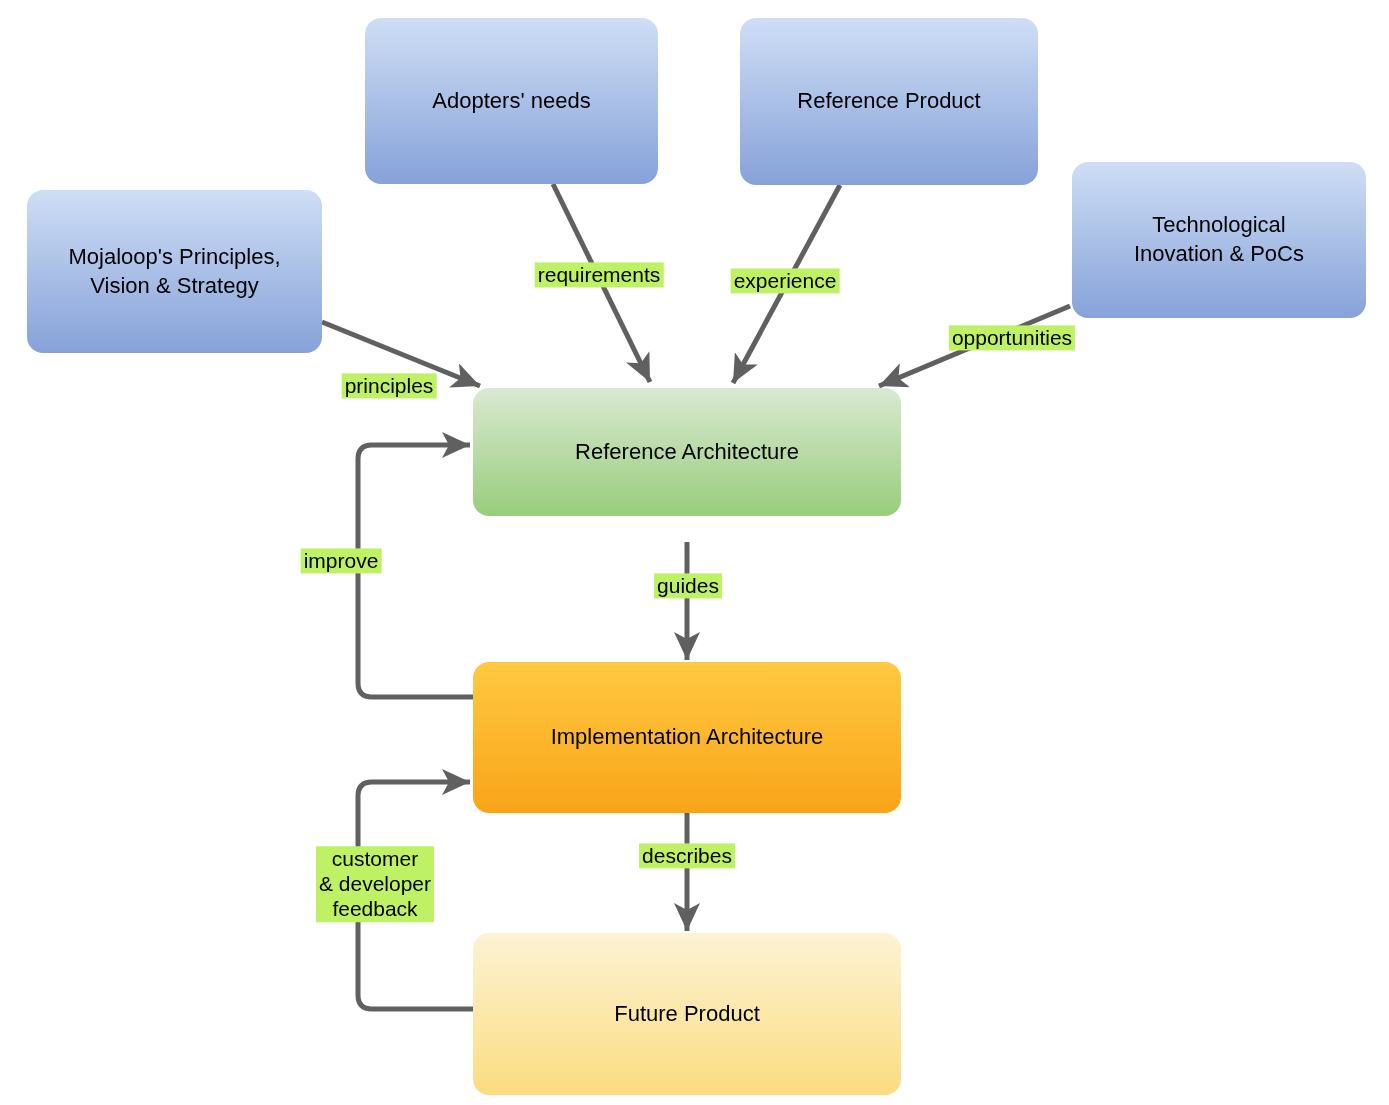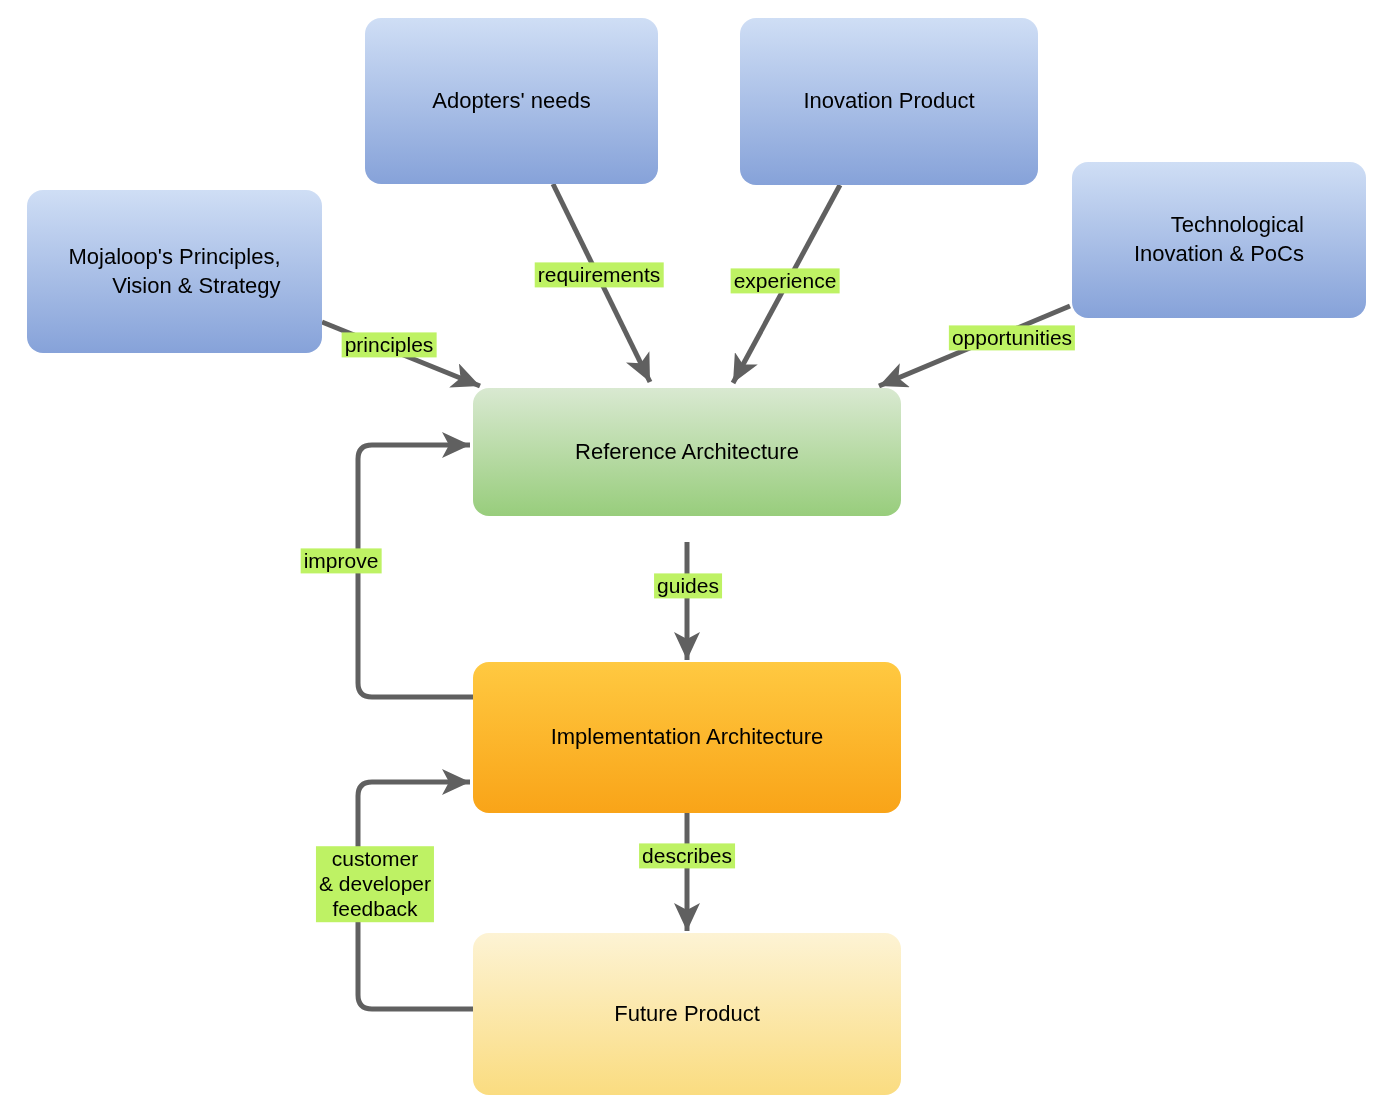--- a/index.html
+++ b/index.html
@@ -28,21 +28,21 @@
     position: absolute;
     border-radius: 16px;
     display: flex;
     align-items: center;
     justify-content: center;
     text-align: center;
     font-size: 22px;
     line-height: 1.3;
   }
   .node span { white-space: pre-line; }
-  .node-blue   { background: linear-gradient(180deg, #cfdef5 0%, #86a2d9 100%); text-align: right; }
+  .node-blue   { background: linear-gradient(180deg, #cfdef5 0%, #86a2d9 100%); }
   .node-green  { background: linear-gradient(180deg, #d9e9d1 0%, #98cd7c 100%); }
   .node-orange { background: linear-gradient(180deg, #ffc941 0%, #f9a418 100%); }
   .node-yellow { background: linear-gradient(180deg, #fdf3d4 0%, #fadc80 100%); }
   .edge-label {
     position: absolute;
     transform: translate(-50%, -50%);
     background: #bef264;
     font-size: 21px;
     line-height: 1.2;
     padding: 0 3px;
@@ -74,41 +74,41 @@
   <div class="node node-blue" style="left:27px; top:190px; width:295px; height:163px;">
     <span>Mojaloop's Principles,
 Vision &amp; Strategy</span>
   </div>
 
   <div class="node node-blue" style="left:365px; top:18px; width:293px; height:166px;">
     <span>Adopters' needs</span>
   </div>
 
   <div class="node node-blue" style="left:740px; top:18px; width:298px; height:167px;">
-    <span>Inovation Product</span>
+    <span>Reference Product</span>
   </div>
 
   <div class="node node-blue" style="left:1072px; top:162px; width:294px; height:156px;">
     <span>Technological
 Inovation &amp; PoCs</span>
   </div>
 
   <div class="node node-green" style="left:473px; top:388px; width:428px; height:128px;">
     <span>Reference Architecture</span>
   </div>
 
   <div class="node node-orange" style="left:473px; top:662px; width:428px; height:151px;">
     <span>Implementation Architecture</span>
   </div>
 
   <div class="node node-yellow" style="left:473px; top:933px; width:428px; height:162px;">
     <span>Future Product</span>
   </div>
 
-  <div class="edge-label" style="left:389px; top:345px;">principles</div>
+  <div class="edge-label" style="left:389px; top:386px;">principles</div>
 
   <div class="edge-label" style="left:599px; top:275px;">requirements</div>
 
   <div class="edge-label" style="left:785px; top:281px;">experience</div>
 
   <div class="edge-label" style="left:1012px; top:338px;">opportunities</div>
 
   <div class="edge-label" style="left:688px; top:586px;">guides</div>
 
   <div class="edge-label" style="left:341px; top:561px;">improve</div>

